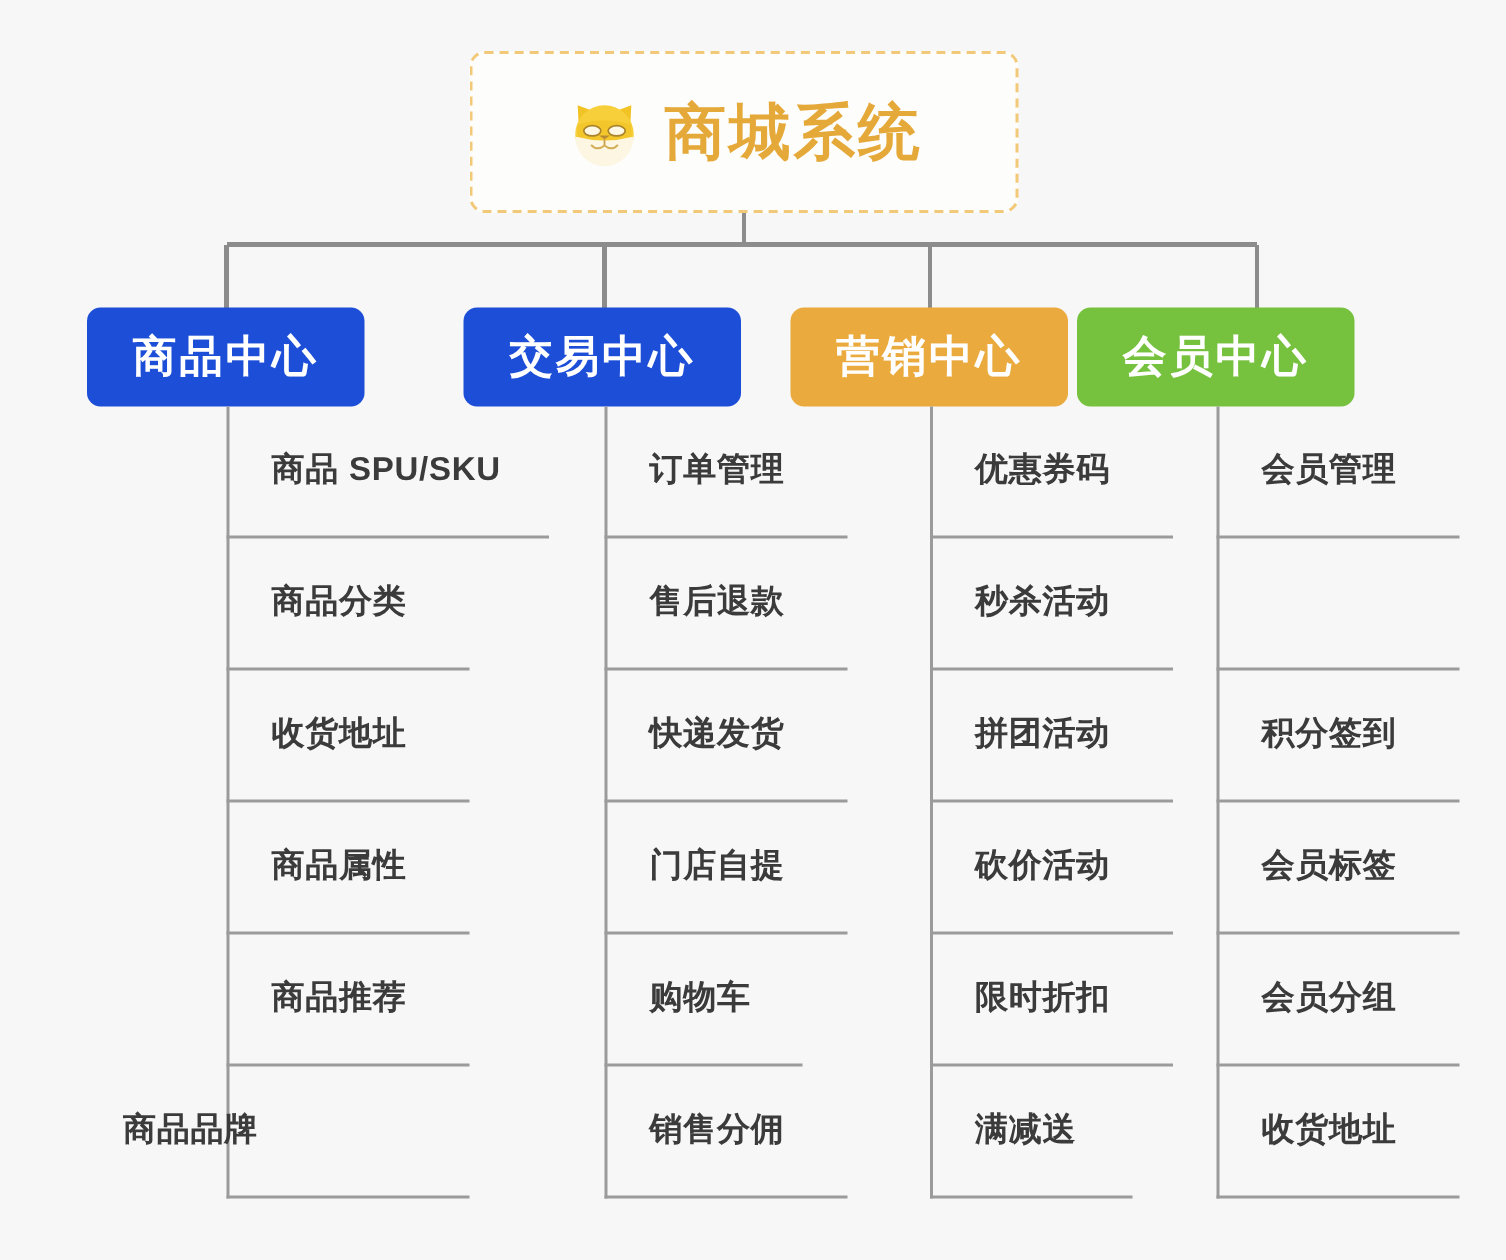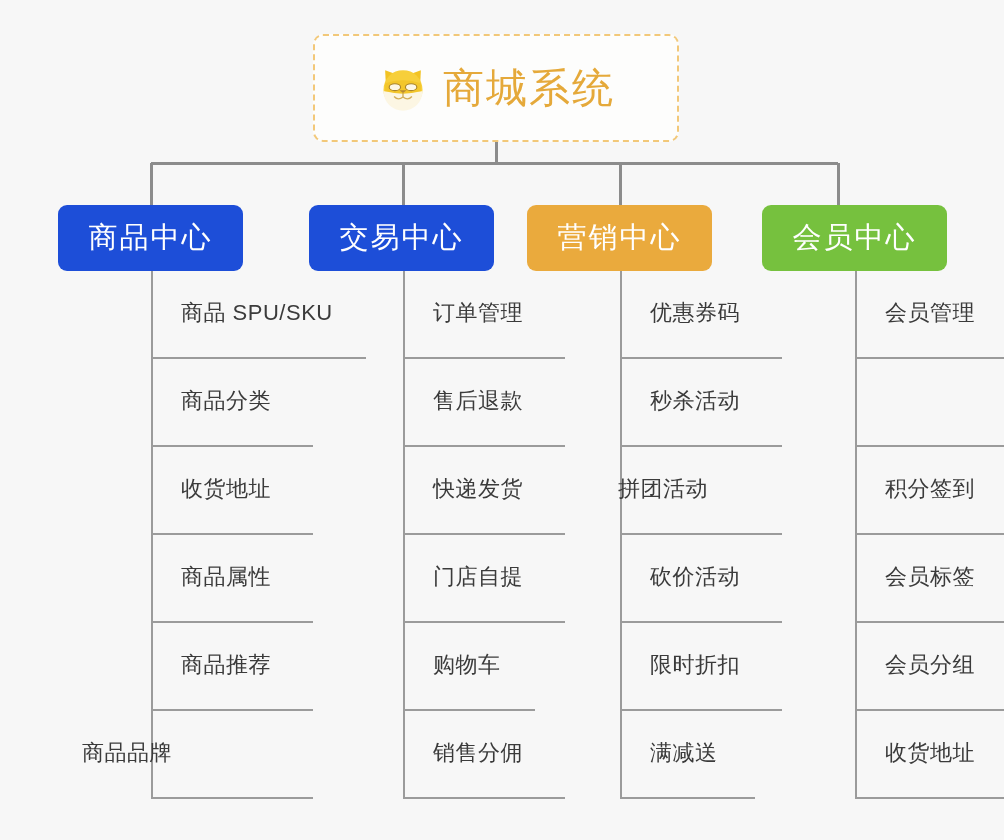--- a/index.html
+++ b/index.html
@@ -3,21 +3,21 @@
 <meta charset="utf-8">
 <style>
   html,body{margin:0;padding:0;}
   body{
     width:1004px;height:840px;
     background:#F7F7F7;
     font-family:"Liberation Sans","DejaVu Sans",sans-serif;
     overflow:hidden;
     position:relative;
   }
-  #canvas{position:absolute;inset:0;width:1004px;height:840px;}
+  #canvas{position:absolute;inset:0;width:1004px;height:840px;font-weight:bold;}
 
   
   .root-node{
     position:absolute;
     left:313px;top:34px;width:366px;height:108px;
     background:#FDFDFC;
     border:2px dashed #F2C879;
     border-radius:10px;
     box-sizing:border-box;
     display:flex;align-items:center;justify-content:center;
@@ -187,38 +187,38 @@
           <div class="trunk" style="left: 93px; height: 528px;"></div>
           <div class="item">
             <div class="item-label" style="margin-left: 93px;">优惠券码</div>
             <div class="underline" style="left: 93px; width: 162px;"></div>
           </div>
           <div class="item">
             <div class="item-label" style="margin-left: 93px;">秒杀活动</div>
             <div class="underline" style="left: 93px; width: 162px;"></div>
           </div>
           <div class="item">
-            <div class="item-label" style="margin-left: 61px;">拼团活动</div>
+            <div class="item-label" style="margin-left: 93px;">拼团活动</div>
             <div class="underline" style="left: 93px; width: 162px;"></div>
           </div>
           <div class="item">
             <div class="item-label" style="margin-left: 93px;">砍价活动</div>
             <div class="underline" style="left: 93px; width: 162px;"></div>
           </div>
           <div class="item">
             <div class="item-label" style="margin-left: 93px;">限时折扣</div>
             <div class="underline" style="left: 93px; width: 162px;"></div>
           </div>
           <div class="item">
             <div class="item-label" style="margin-left: 93px;">满减送</div>
             <div class="underline" style="left: 93px; width: 135px;"></div>
           </div>
         </div>
       </div>
-      <div class="column" style="left: 762px;">
+      <div class="column" style="left: 718px;">
         <div class="cat-box" style="width: 185px; background: rgb(118, 193, 62);">会员中心</div>
         <div class="items">
           <div class="trunk" style="left: 93px; height: 528px;"></div>
           <div class="item">
             <div class="item-label" style="margin-left: 93px;">会员管理</div>
             <div class="underline" style="left: 93px; width: 162px;"></div>
           </div>
           <div class="item">
             <div class="underline" style="left: 93px; width: 162px;"></div>
           </div>

